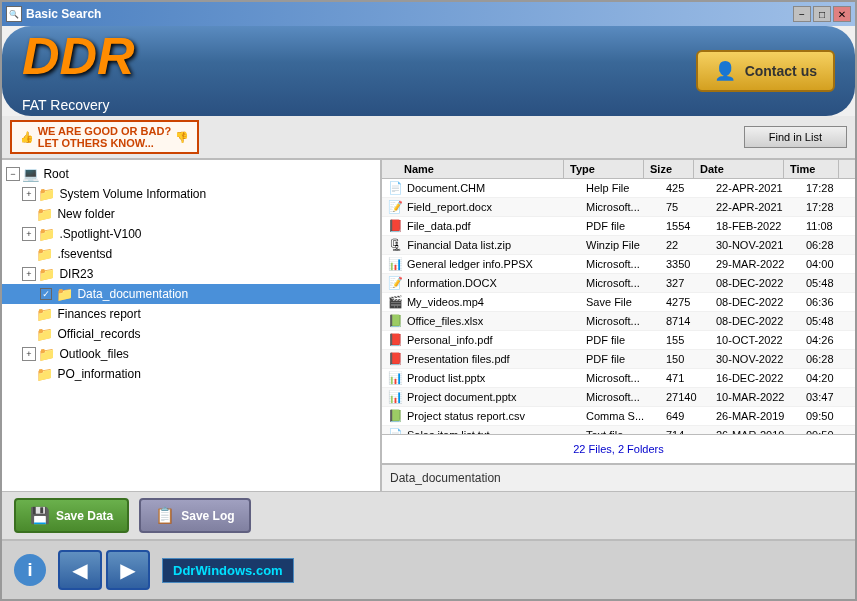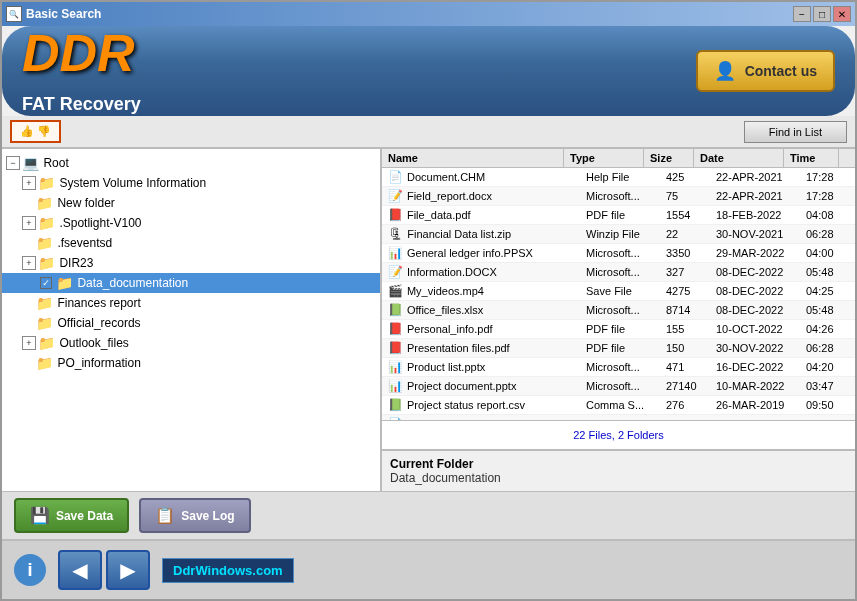--- a/index.html
+++ b/index.html
@@ -10,21 +10,21 @@
     .titlebar { background: linear-gradient(to right, #4a7fc0, #a0c0e8); height: 24px; display: flex; align-items: center; justify-content: space-between; padding: 0 4px; }
     .titlebar-left { display: flex; align-items: center; gap: 4px; }
     .titlebar-icon { width: 16px; height: 16px; background: #fff; border: 1px solid #666; font-size: 8px; display: flex; align-items: center; justify-content: center; }
     .titlebar-title { color: white; font-size: 12px; font-weight: bold; }
     .titlebar-controls { display: flex; gap: 2px; }
     .titlebar-btn { width: 18px; height: 16px; background: #c0c0c0; border: 1px solid #888; cursor: pointer; display: flex; align-items: center; justify-content: center; font-size: 10px; }
 
     
     .header { background: linear-gradient(to bottom, #5a8bc0 0%, #3a6898 40%, #2a5080 100%); height: 90px; display: flex; align-items: center; justify-content: space-between; padding: 0 20px; border-radius: 29px; }
     .logo-ddr { font-size: 52px; font-weight: bold; color: #ff8c00; font-style: italic; text-shadow: 2px 2px 4px #000; line-height: 1; }
-    .logo-sub { color: white; font-size: 18px; font-weight: bold; margin-top: 15px; }
+    .logo-sub { color: white; font-size: 14px; font-weight: normal; margin-top: 15px; }
     .contact-btn { background: linear-gradient(to bottom, #f5d060, #d4a020); border: 2px solid #a07010; border-radius: 6px; padding: 8px 16px; cursor: pointer; display: flex; align-items: center; gap: 8px; font-size: 14px; font-weight: bold; color: #333; }
     .contact-icon { font-size: 18px; }
 
     
     .toolbar { background: #e8e8e8; border-bottom: 1px solid #bbb; padding: 4px 8px; display: flex; align-items: center; justify-content: space-between; }
     .we-good-bad { border: 2px solid #cc4400; background: #fff8f0; padding: 3px 8px; display: flex; align-items: center; gap: 4px; font-size: 11px; font-weight: bold; color: #cc4400; cursor: pointer; }
     .find-btn { background: linear-gradient(to bottom, #f0f0f0, #d0d0d0); border: 1px solid #888; padding: 4px 24px; cursor: pointer; font-size: 11px; }
 
     
     .main-content { display: flex; flex: 1; overflow: hidden; border-top: 1px solid #bbb; }
@@ -37,21 +37,21 @@
     .tree-expand { width: 14px; height: 14px; display: inline-flex; align-items: center; justify-content: center; font-size: 9px; border: 1px solid #888; background: white; margin-right: 2px; color: #333; cursor: pointer; flex-shrink: 0; }
     .folder-icon { font-size: 14px; margin-right: 4px; flex-shrink: 0; }
     .checkbox { width: 12px; height: 12px; border: 1px solid #666; background: #4a90d9; margin-right: 4px; display: inline-flex; align-items: center; justify-content: center; flex-shrink: 0; }
     .checkbox::after { content: '✓'; color: white; font-size: 9px; }
     .tree-label { font-size: 12px; }
 
     
     .file-panel { flex: 1; display: flex; flex-direction: column; background: white; }
     .file-list-header { display: flex; background: #e8e8e8; border-bottom: 1px solid #bbb; }
     .col-header { padding: 3px 6px; font-size: 11px; font-weight: bold; border-right: 1px solid #bbb; cursor: pointer; white-space: nowrap; }
-    .col-name { flex: 2; min-width: 160px; }
+    .col-name { flex: 2; min-width: 160px; margin-left: 16px; }
     .col-type { width: 80px; }
     .col-size { width: 50px; }
     .col-date { width: 90px; }
     .col-time { width: 55px; }
     .col-scroll { width: 16px; border: none; }
     
     .file-list-body { flex: 1; overflow-y: scroll; }
     .file-row { display: flex; align-items: center; padding: 1px 0; cursor: pointer; border-bottom: 1px solid #f0f0f0; }
     .file-row.even { background: #f8f8f8; }
     .file-cell { padding: 1px 6px; font-size: 11px; overflow: hidden; text-overflow: ellipsis; white-space: nowrap; }
@@ -106,20 +106,24 @@
     </div>
     <button class="contact-btn">
       <span class="contact-icon">👤</span>
       <span>Contact us</span>
     </button>
   </div>
 
   <div class="toolbar">
     <div class="we-good-bad">
       <span>👍</span>
+      <div>
+        <div>WE ARE GOOD OR BAD?</div>
+        <div>LET OTHERS KNOW...</div>
+      </div>
       <span>👎</span>
     </div>
     <button class="find-btn">Find in List</button>
   </div>
 
   <div class="main-content">
 
     <div class="tree-panel">
 
       <div class="tree-item">
@@ -222,21 +226,21 @@
       <div class="file-cell time">17:28</div>
     </div>
           <div class="file-row">
       <div class="file-cell name">
         <span class="file-icon">📕</span>
         <span>File_data.pdf</span>
       </div>
       <div class="file-cell type">PDF file</div>
       <div class="file-cell size">1554</div>
       <div class="file-cell date">18-FEB-2022</div>
-      <div class="file-cell time">04:08</div>
+      <div class="file-cell time">11:08</div>
     </div>
           <div class="file-row even">
       <div class="file-cell name">
         <span class="file-icon">🗜</span>
         <span>Financial Data list.zip</span>
       </div>
       <div class="file-cell type">Winzip File</div>
       <div class="file-cell size">22</div>
       <div class="file-cell date">30-NOV-2021</div>
       <div class="file-cell time">06:28</div>
@@ -262,21 +266,21 @@
       <div class="file-cell time">05:48</div>
     </div>
           <div class="file-row">
       <div class="file-cell name">
         <span class="file-icon">🎬</span>
         <span>My_videos.mp4</span>
       </div>
       <div class="file-cell type">Save File</div>
       <div class="file-cell size">4275</div>
       <div class="file-cell date">08-DEC-2022</div>
-      <div class="file-cell time">04:25</div>
+      <div class="file-cell time">06:36</div>
     </div>
           <div class="file-row even">
       <div class="file-cell name">
         <span class="file-icon">📗</span>
         <span>Office_files.xlsx</span>
       </div>
       <div class="file-cell type">Microsoft...</div>
       <div class="file-cell size">8714</div>
       <div class="file-cell date">08-DEC-2022</div>
       <div class="file-cell time">05:48</div>
@@ -320,40 +324,39 @@
       <div class="file-cell size">27140</div>
       <div class="file-cell date">10-MAR-2022</div>
       <div class="file-cell time">03:47</div>
     </div>
           <div class="file-row">
       <div class="file-cell name">
         <span class="file-icon">📗</span>
         <span>Project status report.csv</span>
       </div>
       <div class="file-cell type">Comma S...</div>
-      <div class="file-cell size">276</div>
+      <div class="file-cell size">649</div>
       <div class="file-cell date">26-MAR-2019</div>
       <div class="file-cell time">09:50</div>
     </div>
           <div class="file-row even">
       <div class="file-cell name">
         <span class="file-icon">📄</span>
         <span>Sales item list.txt</span>
       </div>
       <div class="file-cell type">Text file</div>
       <div class="file-cell size">714</div>
       <div class="file-cell date">26-MAR-2019</div>
       <div class="file-cell time">09:50</div>
     </div>
         </div>
 
       <div class="file-summary">22 Files, 2 Folders</div>
 
       <div class="current-folder">
-        <div class="current-folder-label">Current Folder</div>
         <div class="current-folder-value">Data_documentation</div>
       </div>
     </div>
   </div>
 
   <div class="bottom-buttons">
     <button class="action-btn">
       <span class="action-icon">💾</span>
       <span>Save Data</span>
     </button>

